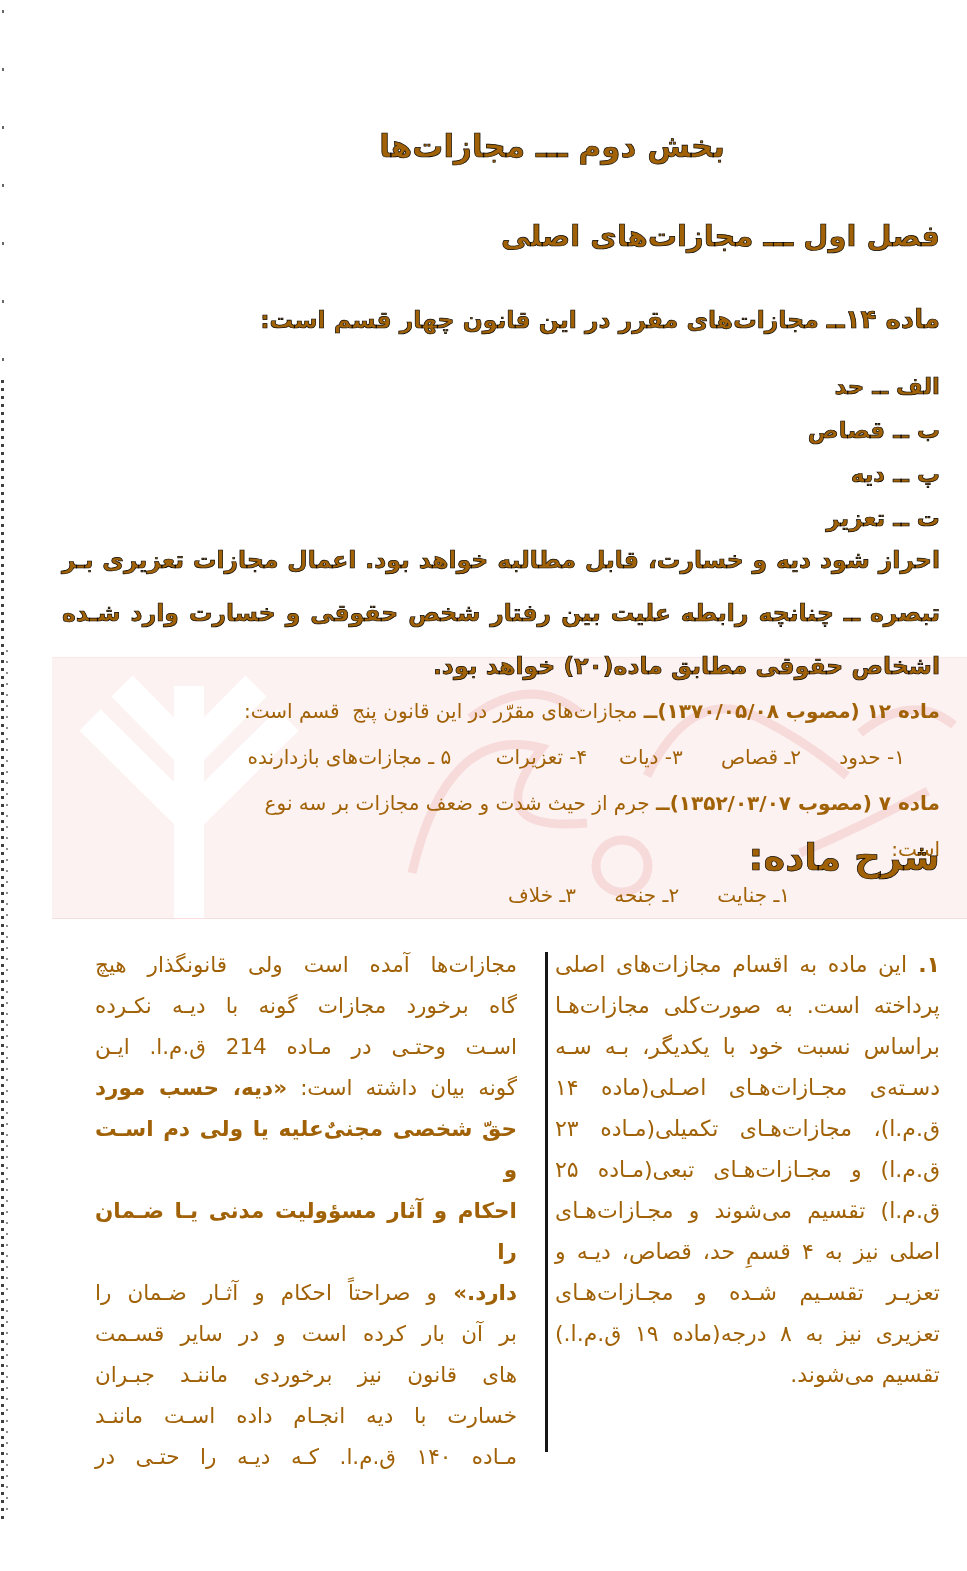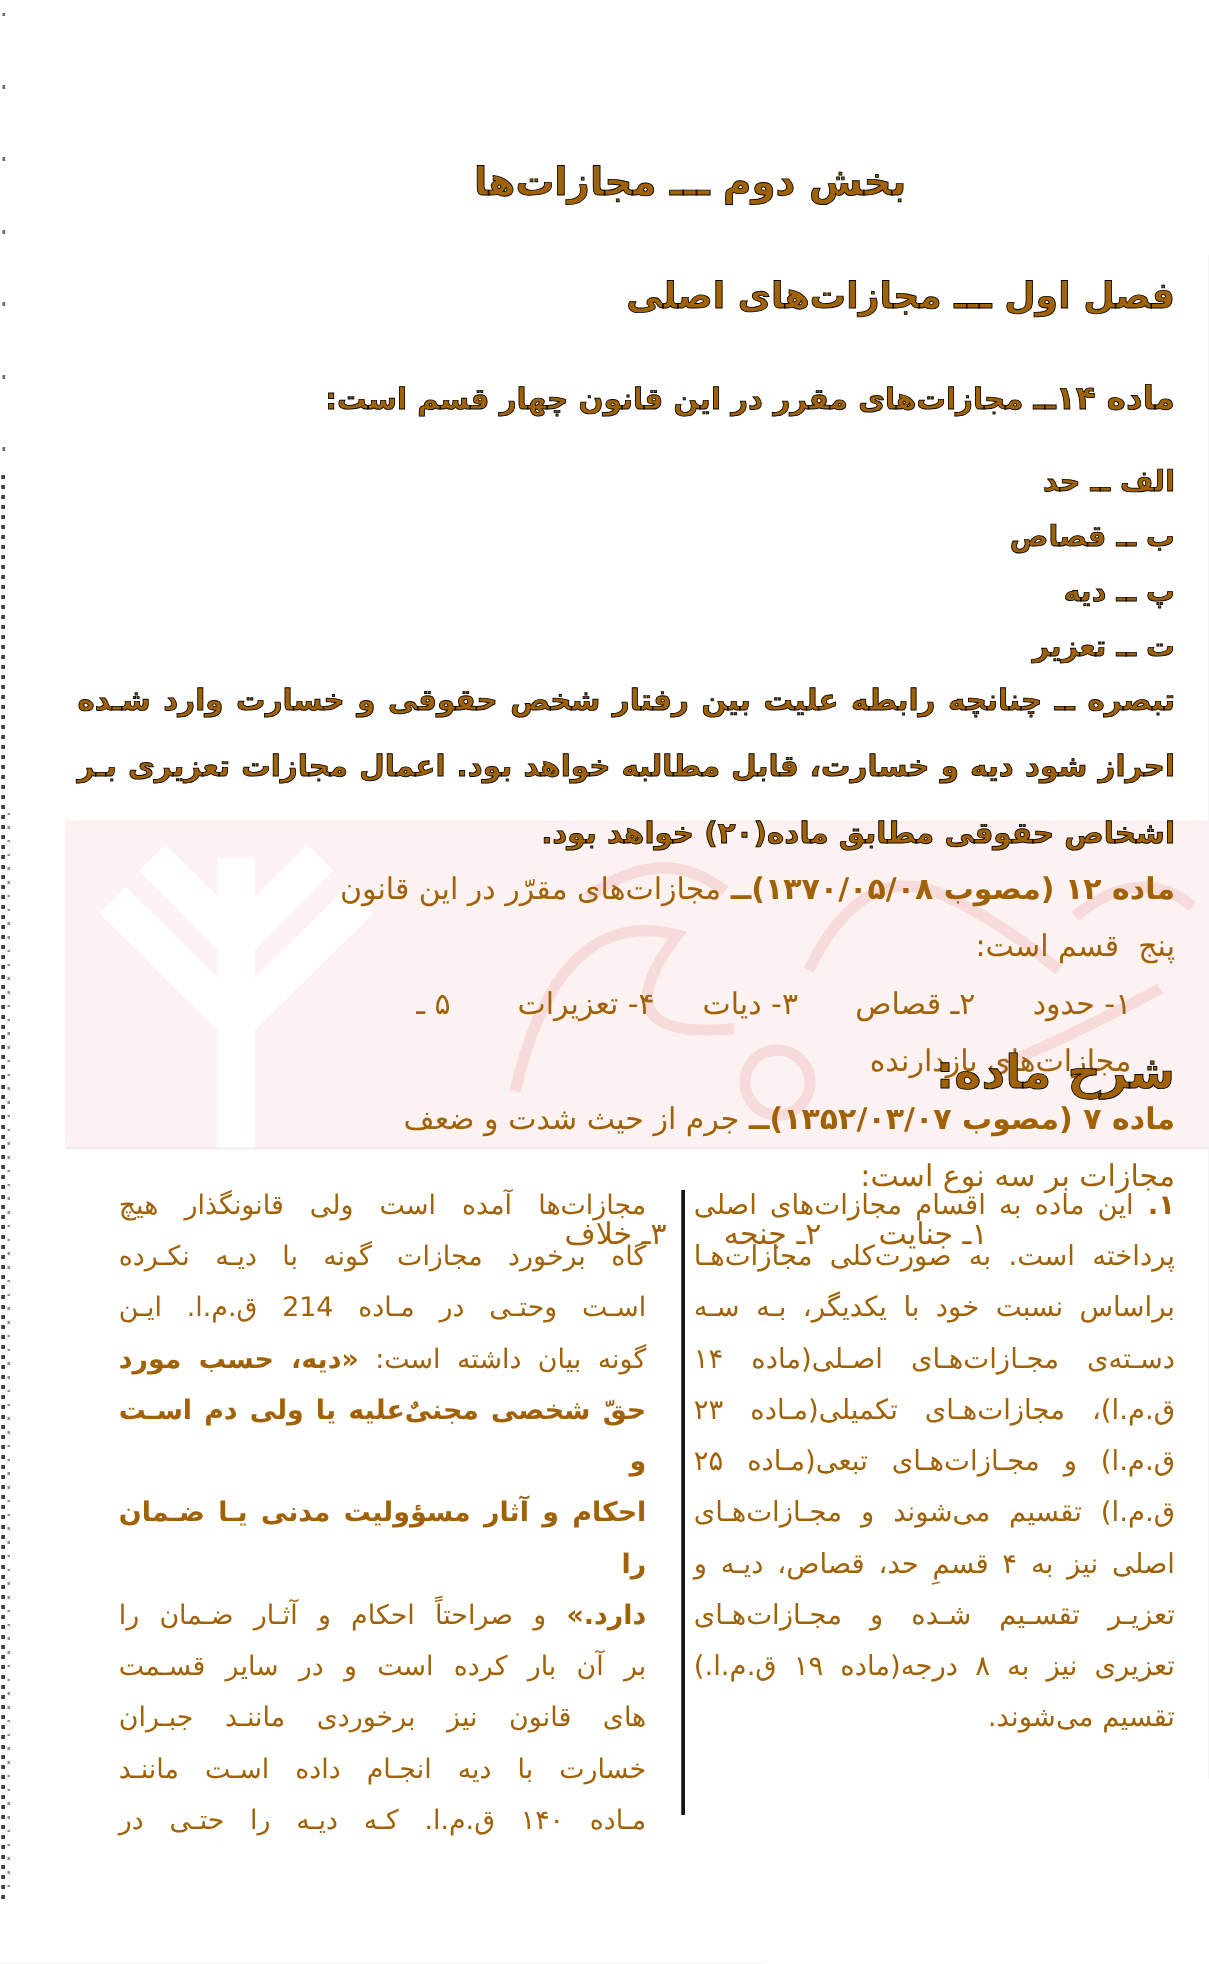--- a/index.html
+++ b/index.html
@@ -13,21 +13,21 @@
   .bold{font-weight:bold;}
   .line{white-space:pre-wrap;text-align:right;}
   .jl{text-align:justify;text-align-last:justify;}
 
   .title{top:128px;right:242px;font-size:31px;letter-spacing:.5px;}
   .chapter{top:219px;right:27px;font-size:29px;}
   .article-line{top:304px;right:27px;font-size:23.5px;}
   .article-line .lbl{font-size:26px;}
   .article-items{top:364px;right:27px;font-size:23px;line-height:44px;}
   .note-block{top:534px;right:27px;left:62px;font-size:23.5px;line-height:53px;}
-  .oldlaw-block{top:688px;right:27px;width:700px;font-size:24px;line-height:46px;}
+  .oldlaw-block{top:688px;right:27px;width:700px;font-size:20px;line-height:46px;}
   .sharh-heading{top:836px;right:27px;font-size:37px;}
 
   .col-right{top:944px;right:27px;width:385px;font-size:22px;line-height:41px;}
   .col-left{top:944px;left:95px;width:422px;font-size:21.5px;line-height:41px;}
   .col-divider{position:absolute;left:545px;top:952px;width:3px;height:500px;background:#161616;}
 
   .wm-band{
     position:absolute;top:657px;left:52px;right:0;height:260px;
     border-top:1px solid #fbe7e7;border-bottom:1px solid #f8dede;
   }
@@ -78,22 +78,22 @@
     <span class="lbl heavy">ماده ۱۴ــ</span><span class="heavy"> مجازات‌های مقرر در این قانون چهار قسم است:</span>
   </div>
   <div class="block article-items heavy">
       <div class="line">الف ــ حد</div>
       <div class="line">ب ــ قصاص</div>
       <div class="line">پ ــ دیه</div>
       <div class="line">ت ــ تعزیر</div>
     </div>
 
   <div class="block note-block">
+      <div class="line jl"><span class="heavy">احراز شود دیه و خسارت، قابل مطالبه خواهد بود. اعمال مجازات تعزیری بـر</span></div>
       <div class="line jl"><span class="heavy">تبصره ــ </span><span class="heavy">چنانچه رابطه علیت بین رفتار شخص حقوقی و خسارت وارد شـده</span></div>
-      <div class="line jl"><span class="heavy">احراز شود دیه و خسارت، قابل مطالبه خواهد بود. اعمال مجازات تعزیری بـر</span></div>
       <div class="line"><span class="heavy">اشخاص حقوقی مطابق ماده(۲۰) خواهد بود.</span></div>
     </div>
 
   <div class="block oldlaw-block">
       <div class="line"><span class="bold">ماده ۱۲ (مصوب ۱۳۷۰/۰۵/۰۸)ــ</span><span> مجازات‌های مقرّر در این قانون پنج  قسم است:</span></div>
       <div class="line" style="padding-right: 35px;"><span>۱- حدود      ۲ـ قصاص      ۳- دیات     ۴- تعزیرات       ۵ ـ مجازات‌های بازدارنده</span></div>
       <div class="line"><span class="bold">ماده ۷ (مصوب ۱۳۵۲/۰۳/۰۷)ــ</span><span> جرم از حیث شدت و ضعف مجازات بر سه نوع است:</span></div>
       <div class="line" style="padding-right: 150px;"><span>۱ـ جنایت      ۲ـ جنحه      ۳ـ خلاف</span></div>
     </div>
 

